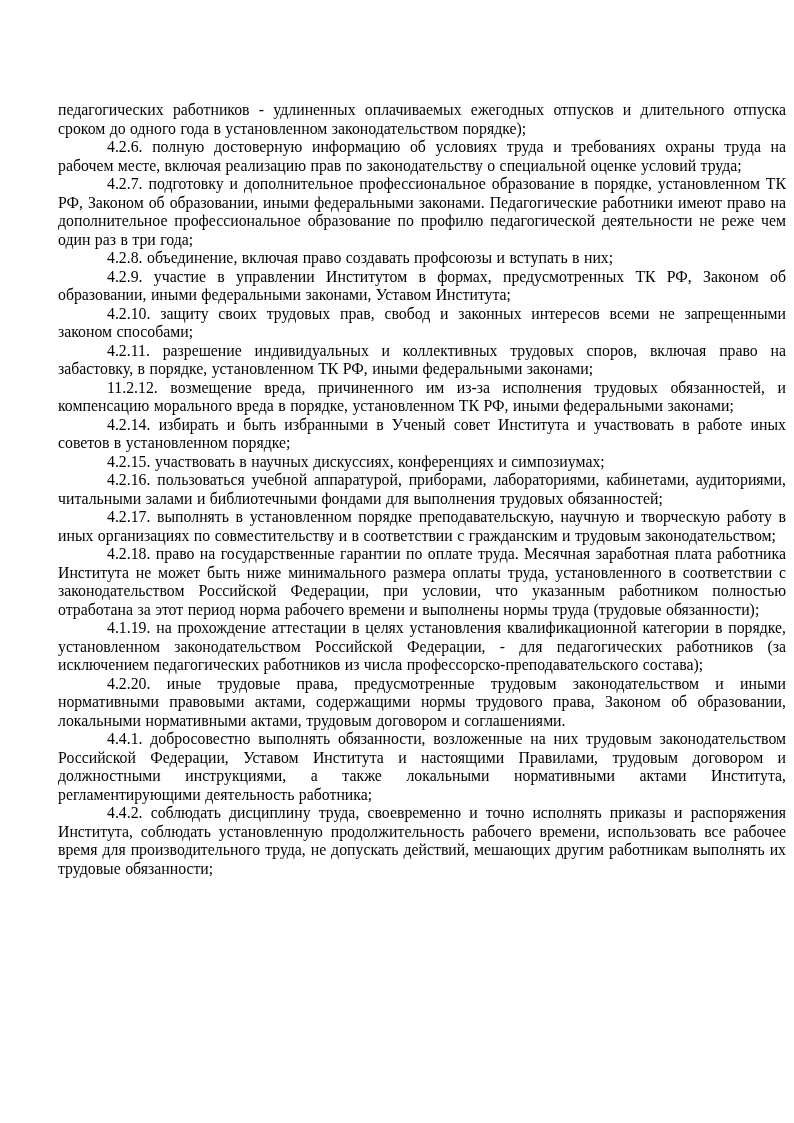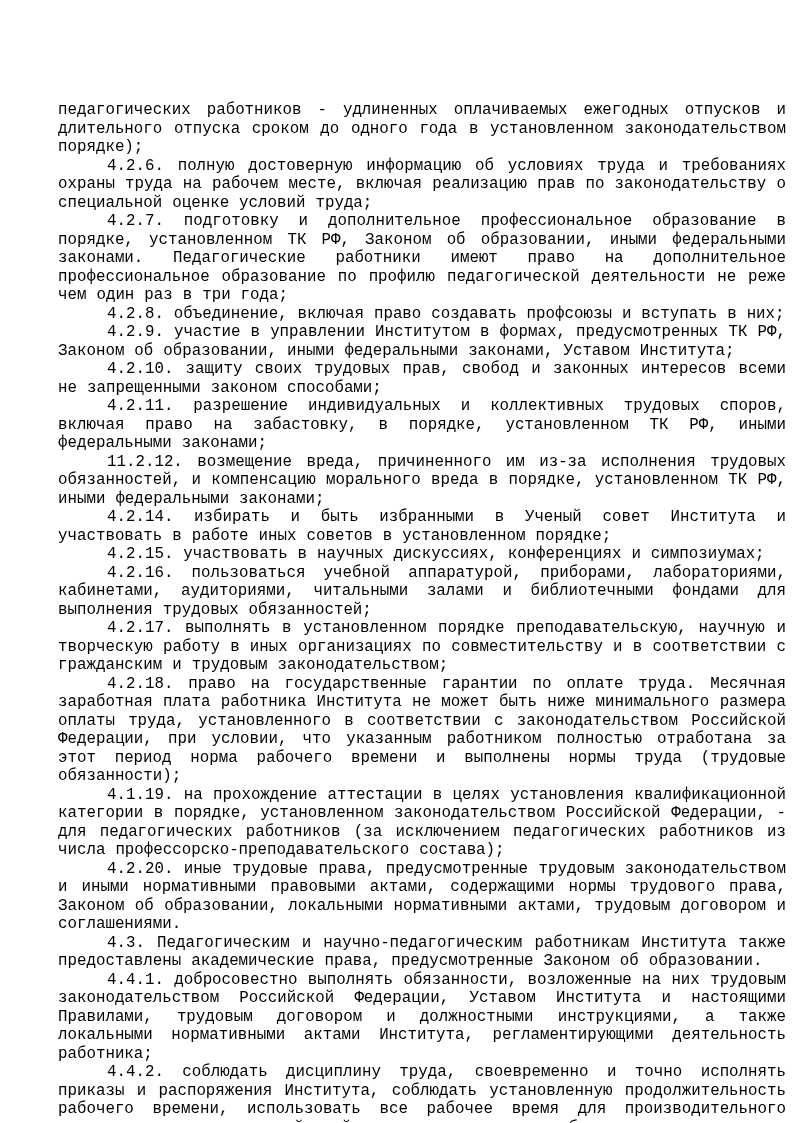--- a/index.html
+++ b/index.html
@@ -8,21 +8,21 @@
     background: #ffffff;
   }
   .page {
     position: relative;
     width: 794px;
     height: 1123px;
     background: #ffffff;
     box-sizing: border-box;
     padding: 101px 8px 0 58px;
     overflow: hidden;
-    font-family: Liberation Mono, monospace;
+    font-family: Liberation Serif, serif;
     font-size: 15.8px;
     line-height: 18.5px;
     color: #000000;
   }
   .page p {
     margin: 0;
     text-align: justify;
     text-indent: 49px;
     word-spacing: 0.5px;
   }
@@ -42,16 +42,15 @@
   <p>4.2.10. защиту своих трудовых прав, свобод и законных интересов всеми не запрещенными законом способами;</p>
   <p>4.2.11. разрешение индивидуальных и коллективных трудовых споров, включая право на забастовку, в порядке, установленном ТК РФ, иными федеральными законами;</p>
   <p>11.2.12. возмещение вреда, причиненного им из-за исполнения трудовых обязанностей, и компенсацию морального вреда в порядке, установленном ТК РФ, иными федеральными законами;</p>
   <p>4.2.14. избирать и быть избранными в Ученый совет Института и участвовать в работе иных советов в установленном порядке;</p>
   <p>4.2.15. участвовать в научных дискуссиях, конференциях и симпозиумах;</p>
   <p>4.2.16. пользоваться учебной аппаратурой, приборами, лабораториями, кабинетами, аудиториями, читальными залами и библиотечными фондами для выполнения трудовых обязанностей;</p>
   <p>4.2.17. выполнять в установленном порядке преподавательскую, научную и творческую работу в иных организациях по совместительству и в соответствии с гражданским и трудовым законодательством;</p>
   <p>4.2.18. право на государственные гарантии по оплате труда. Месячная заработная плата работника Института не может быть ниже минимального размера оплаты труда, установленного в соответствии с законодательством Российской Федерации, при условии, что указанным работником полностью отработана за этот период норма рабочего времени и выполнены нормы труда (трудовые обязанности);</p>
   <p>4.1.19. на прохождение аттестации в целях установления квалификационной категории в порядке, установленном законодательством Российской Федерации, - для педагогических работников (за исключением педагогических работников из числа профессорско-преподавательского состава);</p>
   <p>4.2.20. иные трудовые права, предусмотренные трудовым законодательством и иными нормативными правовыми актами, содержащими нормы трудового права, Законом об образовании, локальными нормативными актами, трудовым договором и соглашениями.</p>
-  <p>4.3. Педагогическим и научно-педагогическим работникам Института также предоставлены академические права, предусмотренные Законом об образовании.</p>
   <p>4.4.1. добросовестно выполнять обязанности, возложенные на них трудовым законодательством Российской Федерации, Уставом Института и настоящими Правилами, трудовым договором и должностными инструкциями, а также локальными нормативными актами Института, регламентирующими деятельность работника;</p>
   <p>4.4.2. соблюдать дисциплину труда, своевременно и точно исполнять приказы и распоряжения Института, соблюдать установленную продолжительность рабочего времени, использовать все рабочее время для производительного труда, не допускать действий, мешающих другим работникам выполнять их трудовые обязанности;</p>
 </div>
 
 </body></html>

